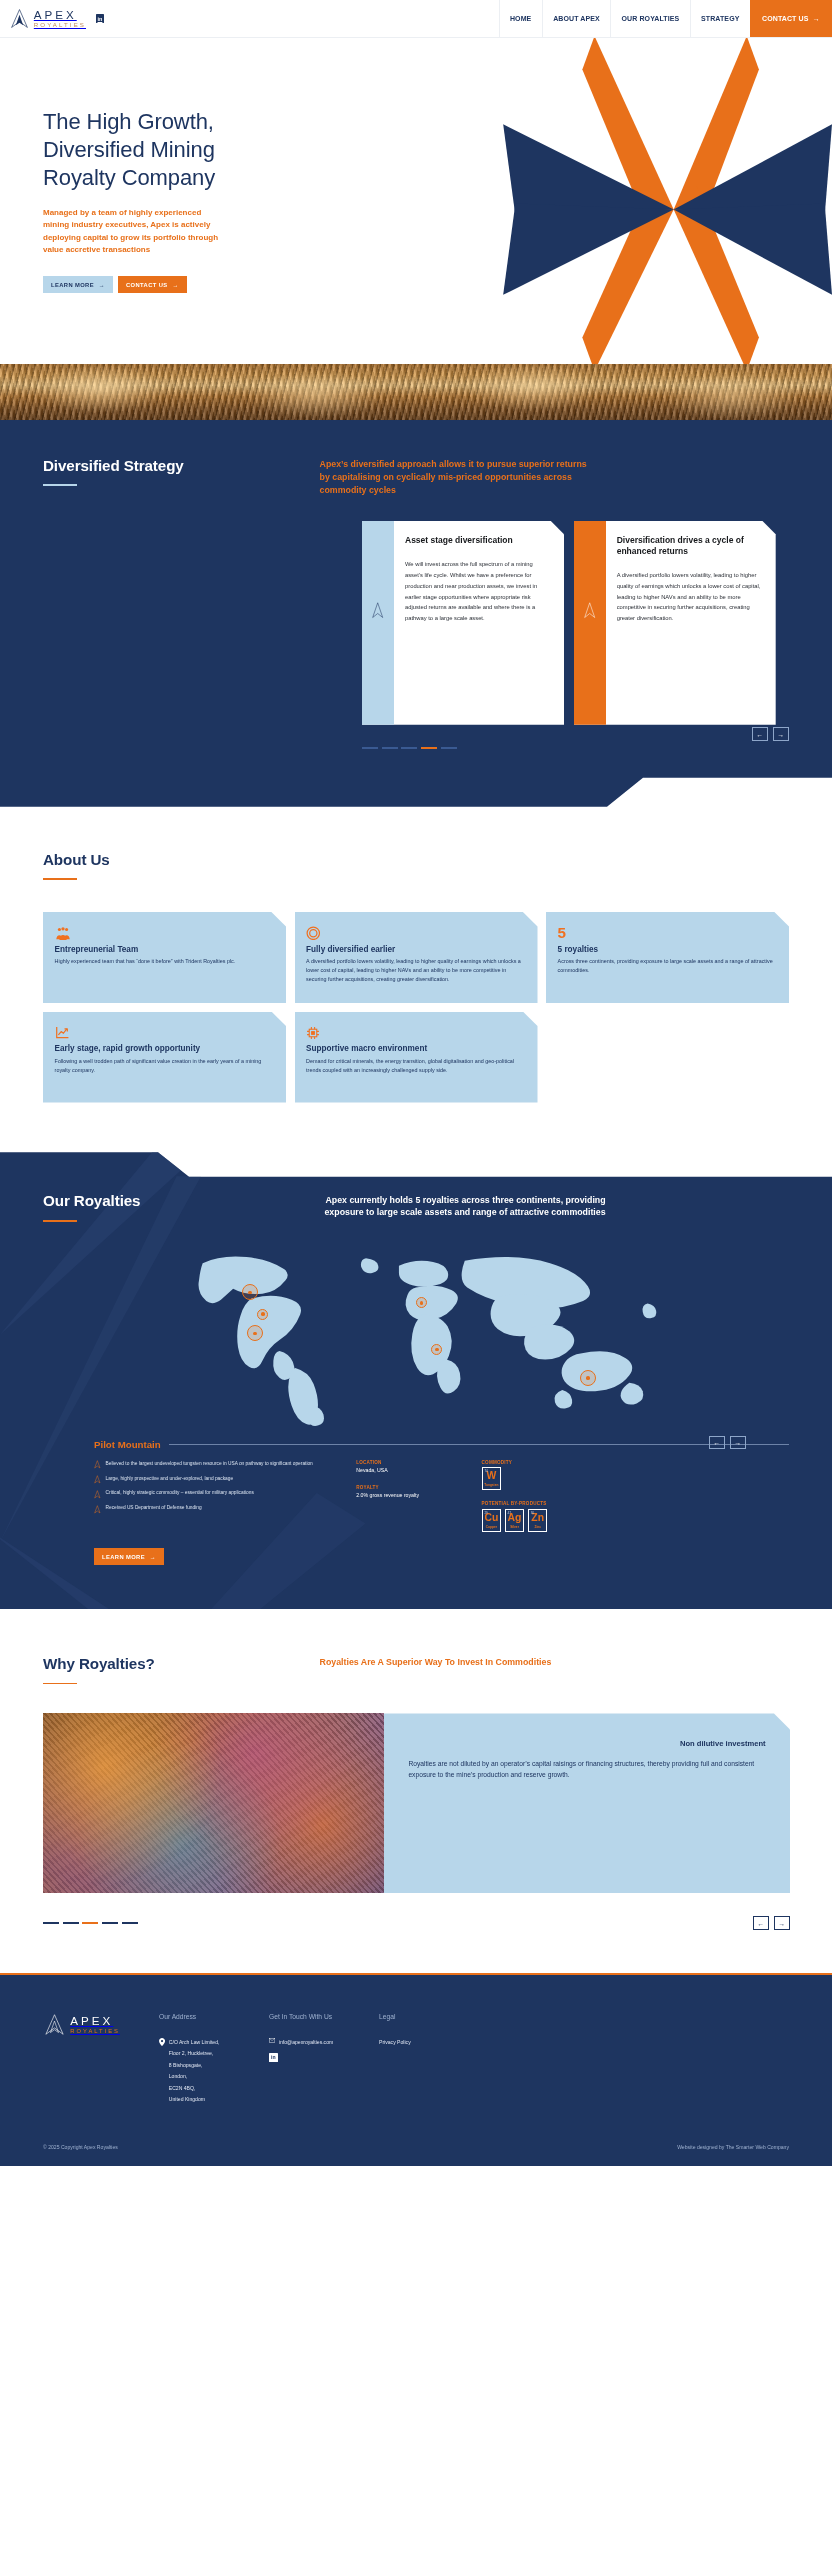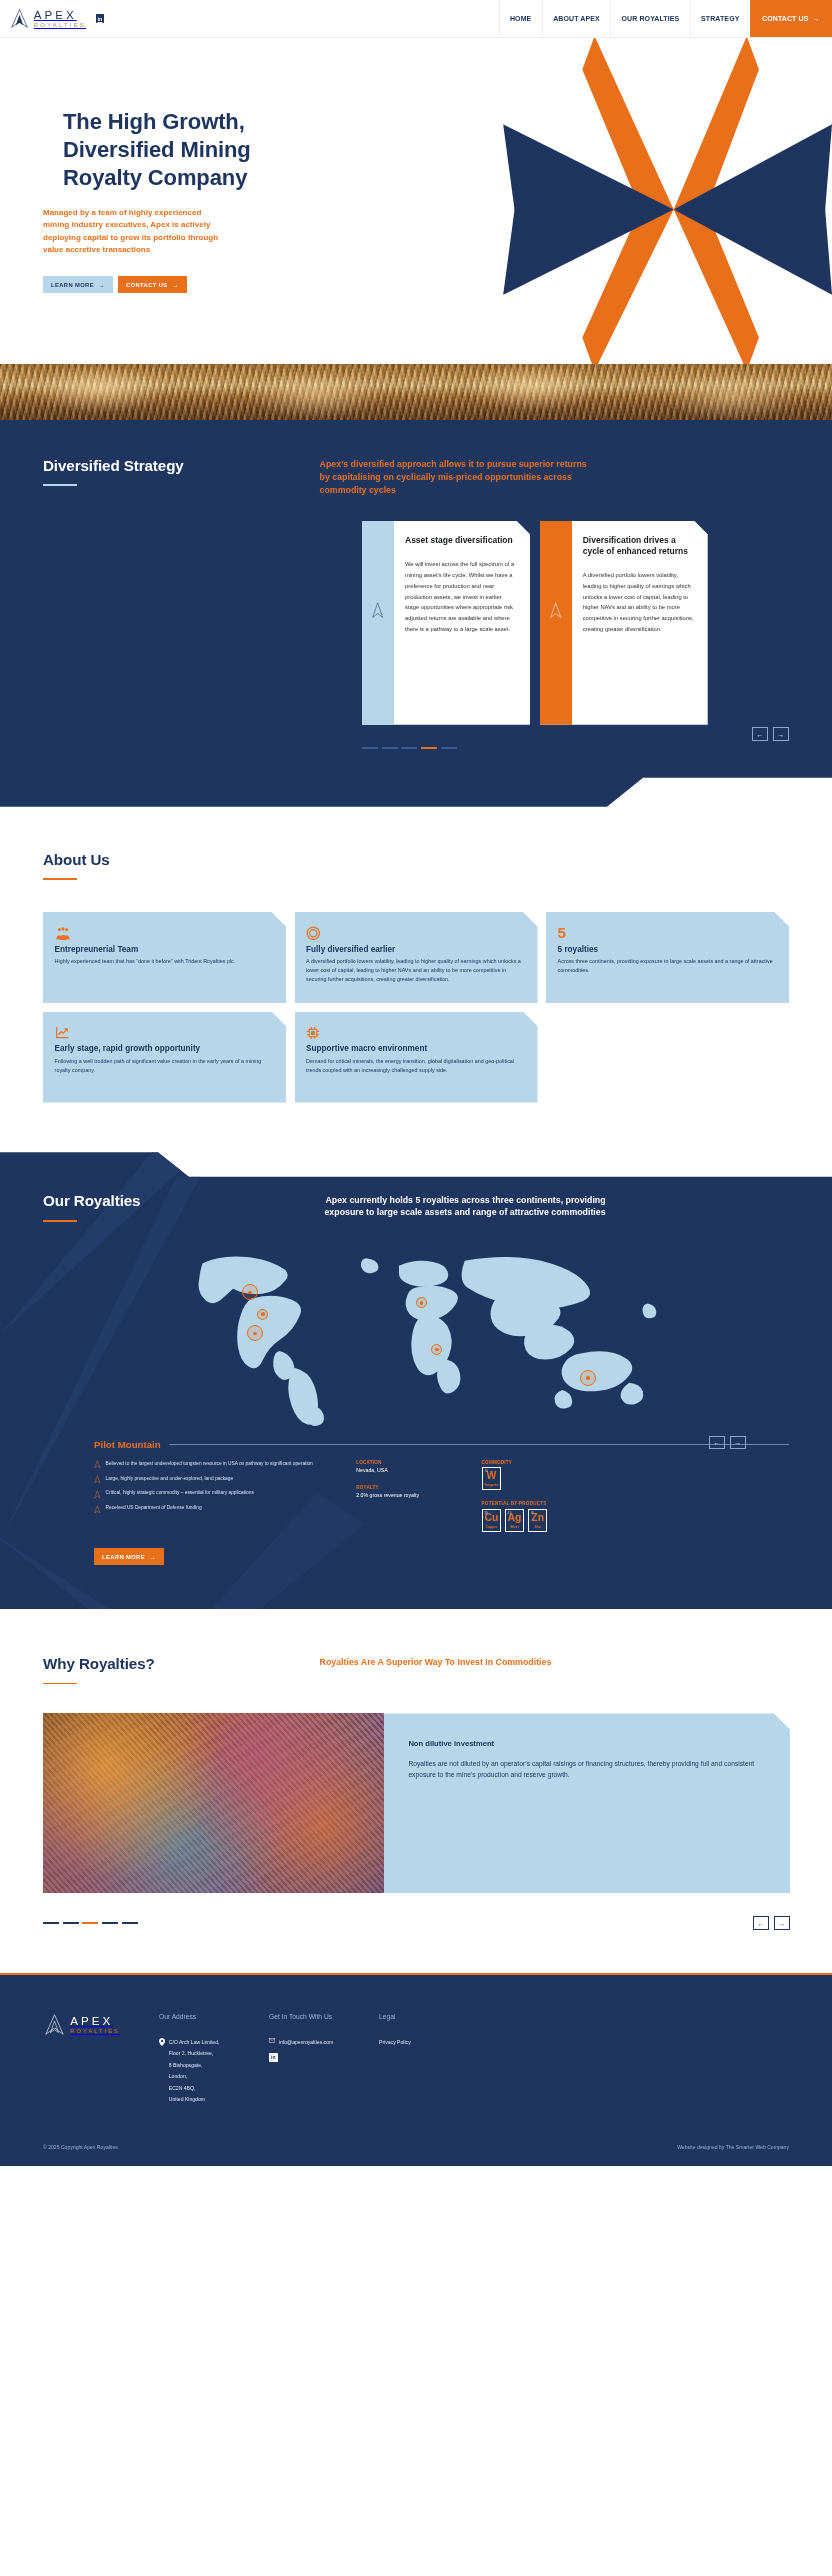--- a/index.html
+++ b/index.html
@@ -47,23 +47,22 @@
   .nav a.cta {
     background: #e8701a; color: #fff; border-left: none;
     padding: 0 12.2px; gap: 4.3px;
   }
 
   
   .hero { position: relative; height: 326px; background: #fff; overflow: hidden; }
   .hero-art { position: absolute; right: 0; top: -4.9px; width: 341px; height: 341px; }
   .hero-inner { position: relative; z-index: 3; padding: 70px 0 0 43px; }
   .hero h1 {
-    font-size: 22px; line-height: 1.28; font-weight: 700; color: #1e3560;
+    font-size: 22px; line-height: 1.28; font-weight: 400; color: #1e3560;
     letter-spacing: -0.1px;
-    margin-left: 20px;
   }
   .hero-sub {
     margin-top: 14.6px; font-size: 8px; line-height: 1.55; font-weight: 700;
     color: #e8701a; max-width: 183px;
   }
   .hero-btns { margin-top: 19.5px; display: flex; gap: 4.9px; }
   .btn {
     display: inline-flex; align-items: center; gap: 4.9px;
     padding: 5.5px 8px; font-size: 5.8px; font-weight: 700; letter-spacing: 0.4px;
     text-decoration: none; border: none; cursor: pointer;
@@ -108,21 +107,21 @@
   .rule.orange { background: #e8701a; }
   .sec-lead {
     font-size: 8.8px; line-height: 1.45; font-weight: 700; color: #e8701a;
     max-width: 268px; padding-top: 1.2px;
   }
 
   .cards2 {
     display: flex; gap: 9.7px; margin: 24.4px 0 0 362px;
   }
   .scard {
-    width: 168px; background: #ffffff; display: flex; min-height: 204px;
+    width: 202px; background: #ffffff; display: flex; min-height: 204px;
     position: relative;
     clip-path: polygon(0 0, calc(100% - 13.4px) 0, 100% 13.4px, 100% 100%, 0 100%);
   }
   .scard-bar {
     width: 32px; flex-shrink: 0; display: flex; align-items: center;
     justify-content: center; padding-bottom: 24.4px;
   }
   .scard-bar.blue { background: #b7d6ea; }
   .scard-bar.orange { background: #e8701a; }
   .scard-body { padding: 14.6px 13.4px 14.6px 11px; }
@@ -228,21 +227,21 @@
       radial-gradient(circle at 40% 72%, rgba(70,160,190,.5), transparent 42%),
       radial-gradient(circle at 82% 62%, rgba(240,120,40,.6), transparent 40%),
       radial-gradient(circle at 8% 80%, rgba(120,70,160,.5), transparent 40%),
       repeating-linear-gradient(48deg, rgba(0,0,0,.22) 0 1.8px, rgba(255,255,255,.10) 1.8px 4.3px),
       linear-gradient(135deg,#7a4a2a,#b06a35,#8a5a7a,#5c4a82);
   }
   .why-txt {
     flex: 1; background: #b7d6ea; padding: 25.6px 24.4px;
     clip-path: polygon(0 0, calc(100% - 16px) 0, 100% 16px, 100% 100%, 0 100%);
   }
-  .why-txt h3 { font-size: 7.6px; font-weight: 700; color: #1e3560; margin-bottom: 9.7px; }
+  .why-txt h3 { font-size: 7.6px; font-weight: 700; color: #1e3560; margin-bottom: 9.7px; text-align: right; }
   .why-txt p { font-size: 6.7px; line-height: 1.72; color: #1e3560; }
   .why-foot {
     display: flex; align-items: center; justify-content: space-between;
     margin-top: 23px;
   }
   .why-dots { display: flex; gap: 3.7px; }
   .why-dots .dot { background: #1e3560; border-color: #1e3560; }
   .why-dots .dot.active { background: #e8701a; border-color: #e8701a; }
 
   

